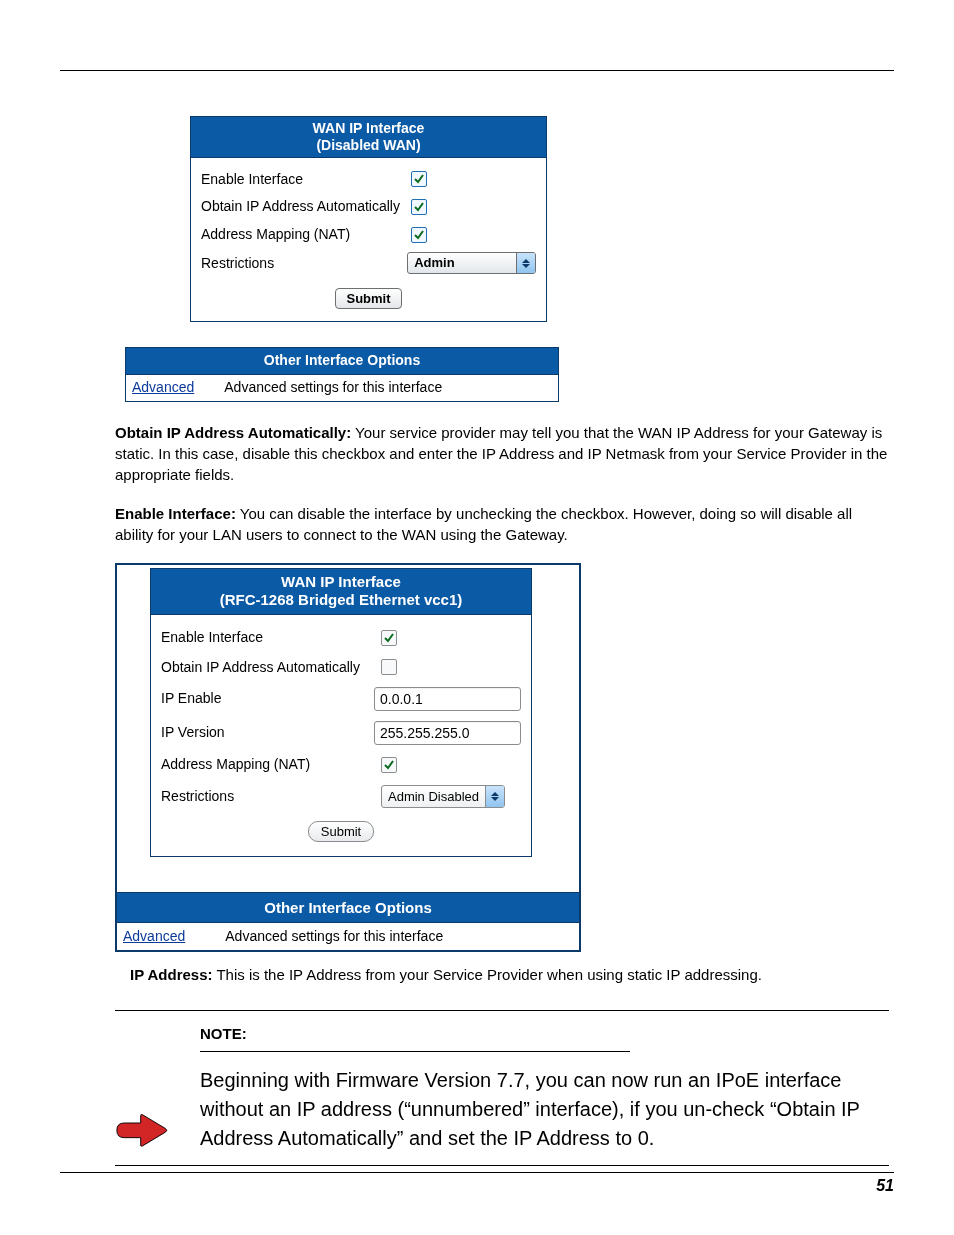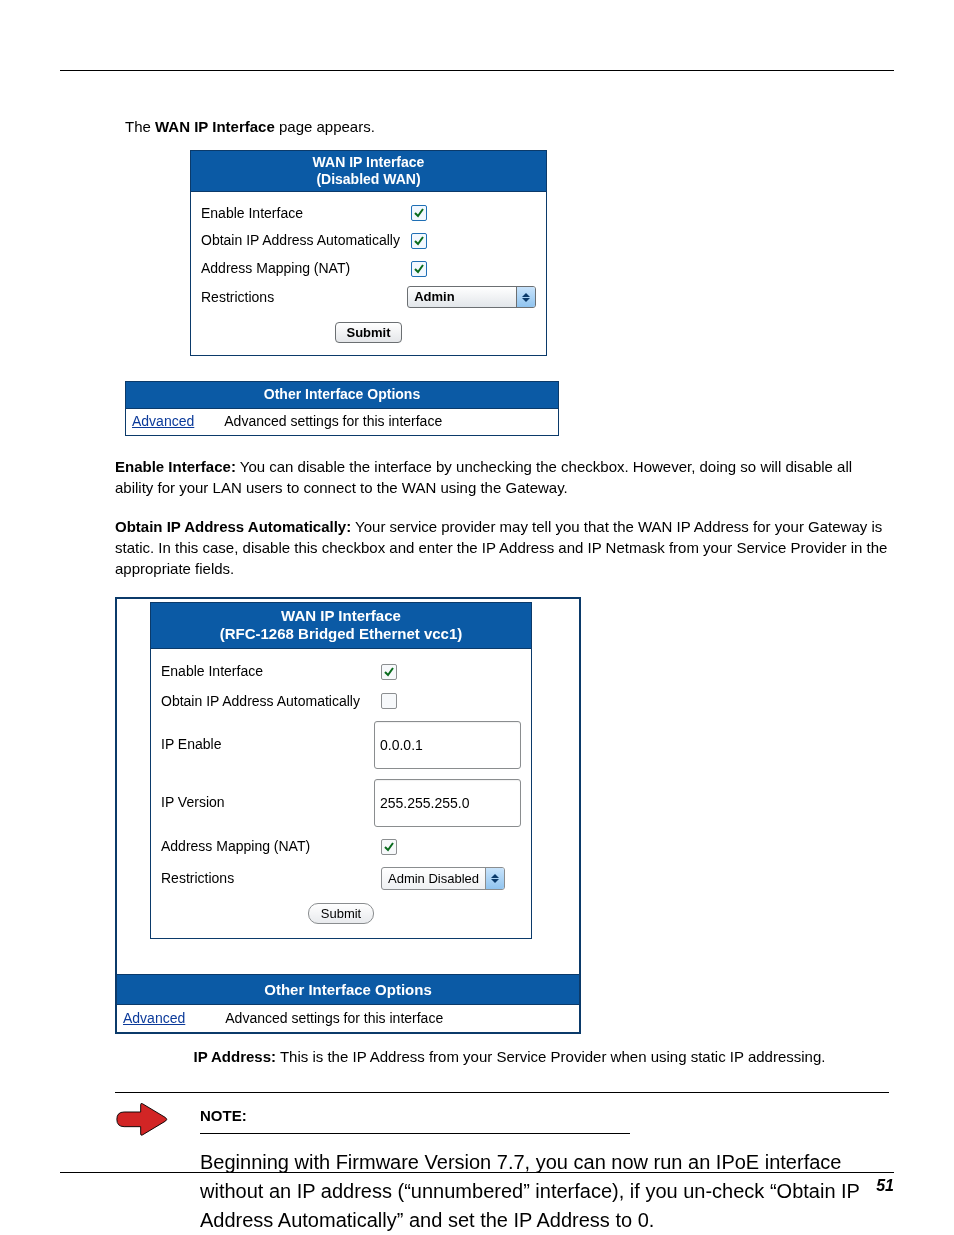--- a/index.html
+++ b/index.html
@@ -184,21 +184,21 @@
     background: #f7f9fb;
     display: inline-flex;
     align-items: center;
     justify-content: center;
   }
   .checkbox2 svg { width: 12px; height: 12px; }
   .textinput2 {
     width: 135px;
     border: 1px solid #8a8d8f;
     border-radius: 3px;
-    padding: 15px 5px;
+    padding: 3px 5px;
     font-size: 14px;
     background: #fff;
     box-shadow: inset 0 1px 1px rgba(0,0,0,0.06);
   }
   .selectbox2 {
     display: inline-flex;
     align-items: stretch;
     border: 1px solid #8a8d8f;
     border-radius: 3px;
     background: linear-gradient(#ffffff,#eef0f2);
@@ -247,31 +247,30 @@
     font-size: 14px;
   }
   .otheropts2-row a {
     color: #0b3a9a;
     text-decoration: underline;
     margin-right: 40px;
   }
 
   .desc-line {
     margin: 4px 0;
-    text-align: center;
   }
 
   
   .note-block {
     margin-top: 25px;
     border-top: 1px solid #000;
     border-bottom: 1px solid #000;
     padding: 12px 0 12px 0;
     display: flex;
-    align-items: flex-start;
+    align-items: flex-end;
   }
   .note-block-inner {
     margin-left: 0;
   }
   .pointer-icon {
     width: 55px;
     flex: 0 0 55px;
     margin-right: 30px;
     margin-top: -4px;
   }
@@ -300,23 +299,20 @@
   }
 </style>
 </head>
 <body>
 
 <div class="page">
   <div class="top-rule"></div>
 
   <div class="content">
 
-    <div class="intro-text">
-      <span>The </span><b class="strong">WAN IP Interface</b><span> page appears.</span>
-    </div>
 
     <div class="panel1">
       <div class="panel1-header">
         <span>WAN IP Interface</span><br>
         <span>(Disabled WAN)</span>
       </div>
       <div class="panel1-body">
         <div class="fieldrow">
           <span class="lbl">Enable Interface</span>
           <span class="checkbox1">
@@ -360,24 +356,24 @@
       <div class="otheropts1-row">
         <a href="#">Advanced</a>
         <span>Advanced settings for this interface</span>
       </div>
     </div>
 
   </div>
 
   <div style="margin:0 5px 0 55px;font-size:15px;line-height:1.4;">
     <div class="para">
+      <b class="strong">Obtain IP Address Automatically:</b><span> Your service provider may tell you that the WAN IP Address for your Gateway is static. In this case, disable this checkbox and enter the IP Address and IP Netmask from your Service Provider in the appropriate fields.</span>
+    </div>
+    <div class="para">
       <b class="strong">Enable Interface:</b><span> You can disable the interface by unchecking the checkbox. However, doing so will disable all ability for your LAN users to connect to the WAN using the Gateway.</span>
-    </div>
-    <div class="para">
-      <b class="strong">Obtain IP Address Automatically:</b><span> Your service provider may tell you that the WAN IP Address for your Gateway is static. In this case, disable this checkbox and enter the IP Address and IP Netmask from your Service Provider in the appropriate fields.</span>
     </div>
 
     <div class="panel2outer">
       <div class="panel2">
         <div class="panel2-header">
           <span>WAN IP Interface</span><br>
           <span>(RFC-1268 Bridged Ethernet vcc1)</span>
         </div>
         <div class="panel2-body">
           <div class="fieldrow2">

